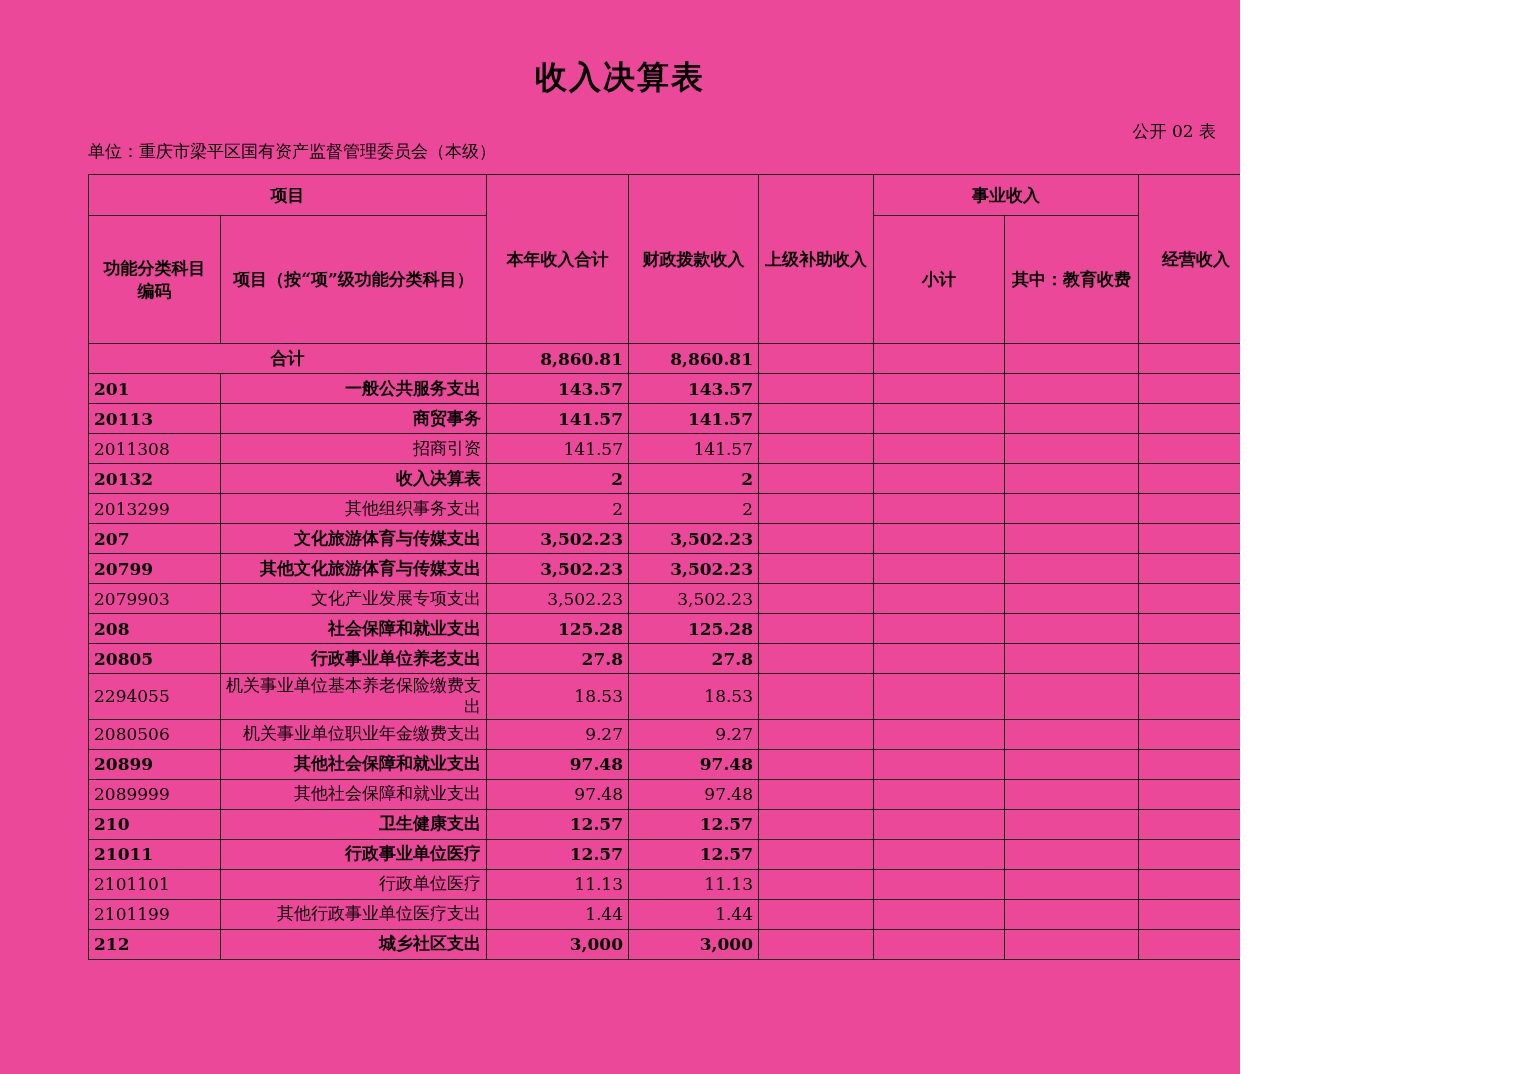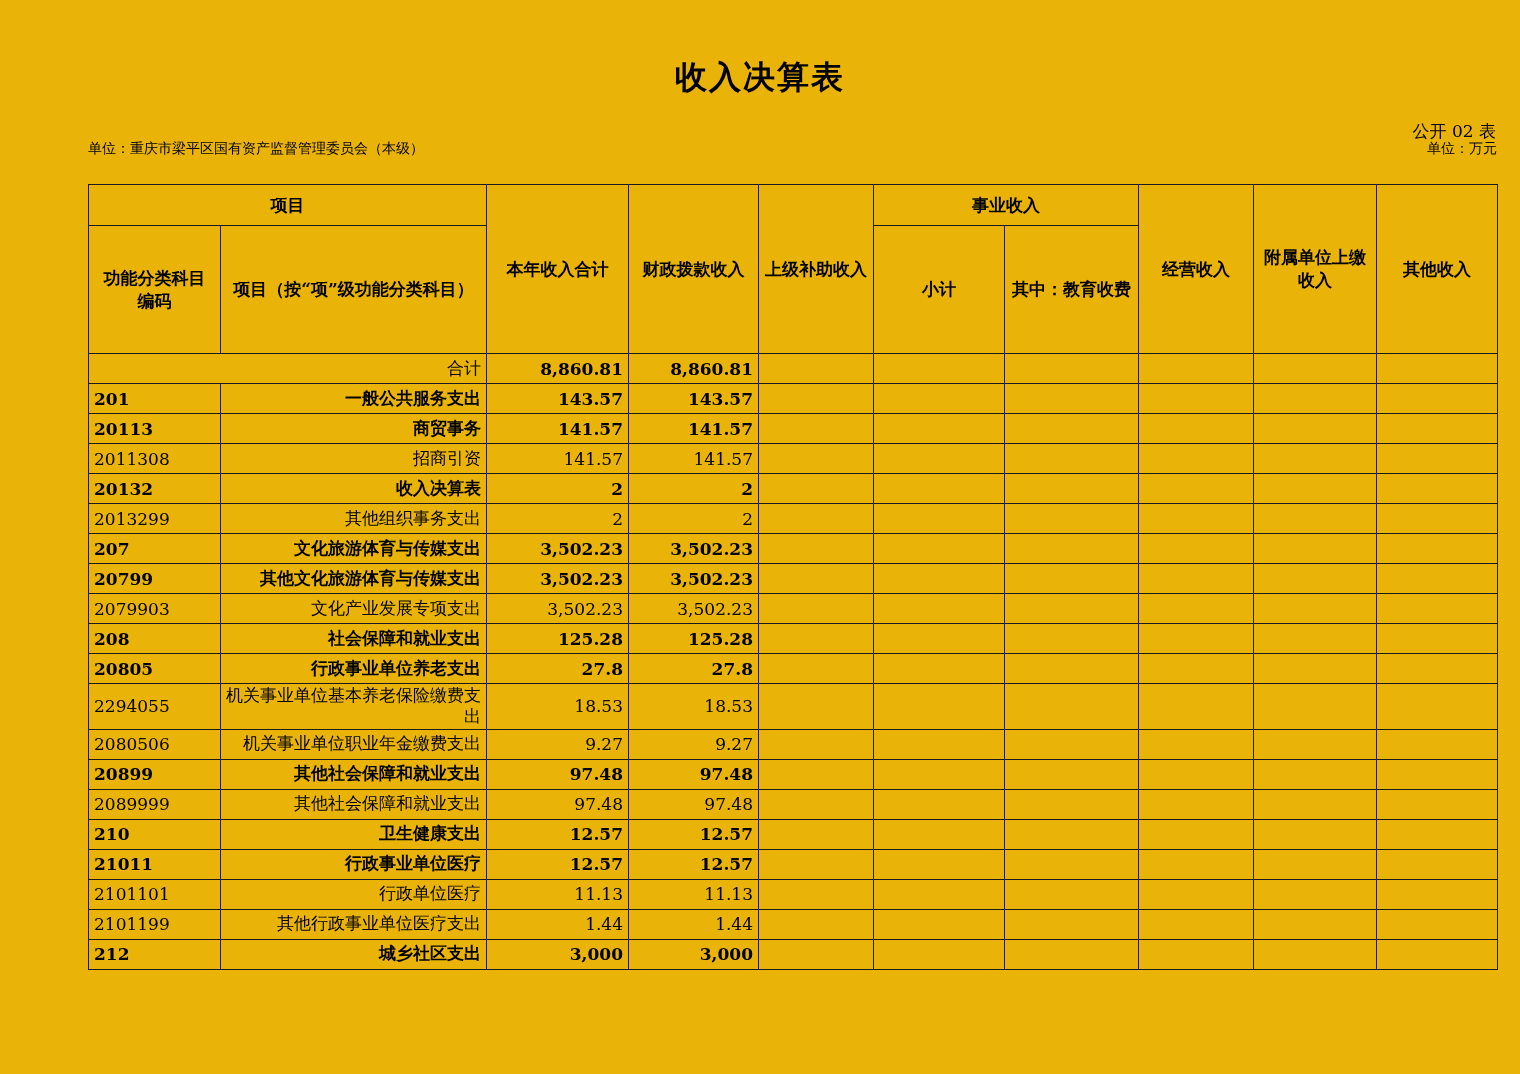--- a/index.html
+++ b/index.html
@@ -1,20 +1,20 @@
 <!DOCTYPE html>
 <html><head>
 <meta charset="utf-8">
 <style>
   html, body { margin: 0; padding: 0; background: #ffffff; }
   .page {
     position: relative;
-    width: 1520px;
+    width: 1240px;
     height: 1074px;
-    background: #eab308;
+    background: #ec4899;
     color: #000000;
     font-family: "DejaVu Serif", "Liberation Serif", serif;
     overflow: hidden;
   }
   .doc-title {
     position: absolute;
     top: 56px;
     left: 0;
     width: 100%;
     text-align: center;
@@ -29,25 +29,25 @@
     font-size: 17px;
     margin-top: 9px;
   }
   .unit-row {
     position: absolute;
     top: 140px;
     left: 88px;
     width: 1409px;
     display: flex;
     justify-content: space-between;
-    font-size: 14px;
+    font-size: 17px;
   }
   table.main {
     position: absolute;
-    top: 184px;
+    top: 174px;
     left: 88px;
     width: 1409px;
     border-collapse: collapse;
     table-layout: fixed;
     padding-left: 44px;
   }
   table.main th, table.main td {
     border: 1.5px solid #1c1c1c;
     overflow: visible;
   }
@@ -67,21 +67,21 @@
   tbody tr { height: 30px; }
   table.main td {
     font-size: 17px;
     padding: 1px 5px;
     vertical-align: middle;
   }
   td.code { text-align: left; padding-left: 4px; }
   td.item { text-align: right; line-height: 1.25; }
   td.num { text-align: right; padding-right: 8px; }
   td.bold { font-weight: bold; }
-  td.merged-item { text-align: right; font-weight: normal; }
+  td.merged-item { text-align: center; font-weight: bold; }
   .page-footer {
     position: absolute;
     top: 1028px;
     left: 0;
     width: 100%;
     text-align: center;
     font-size: 16px;
     color: #333;
     margin-top: 44px;
   }

